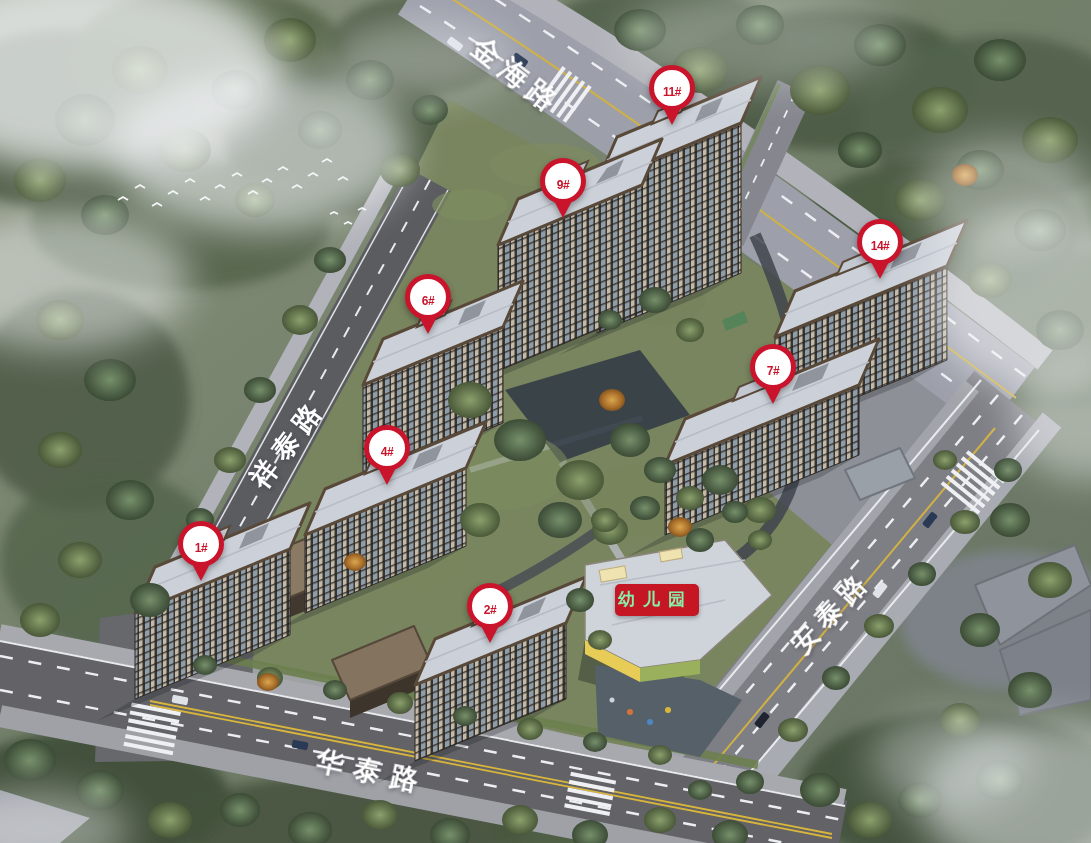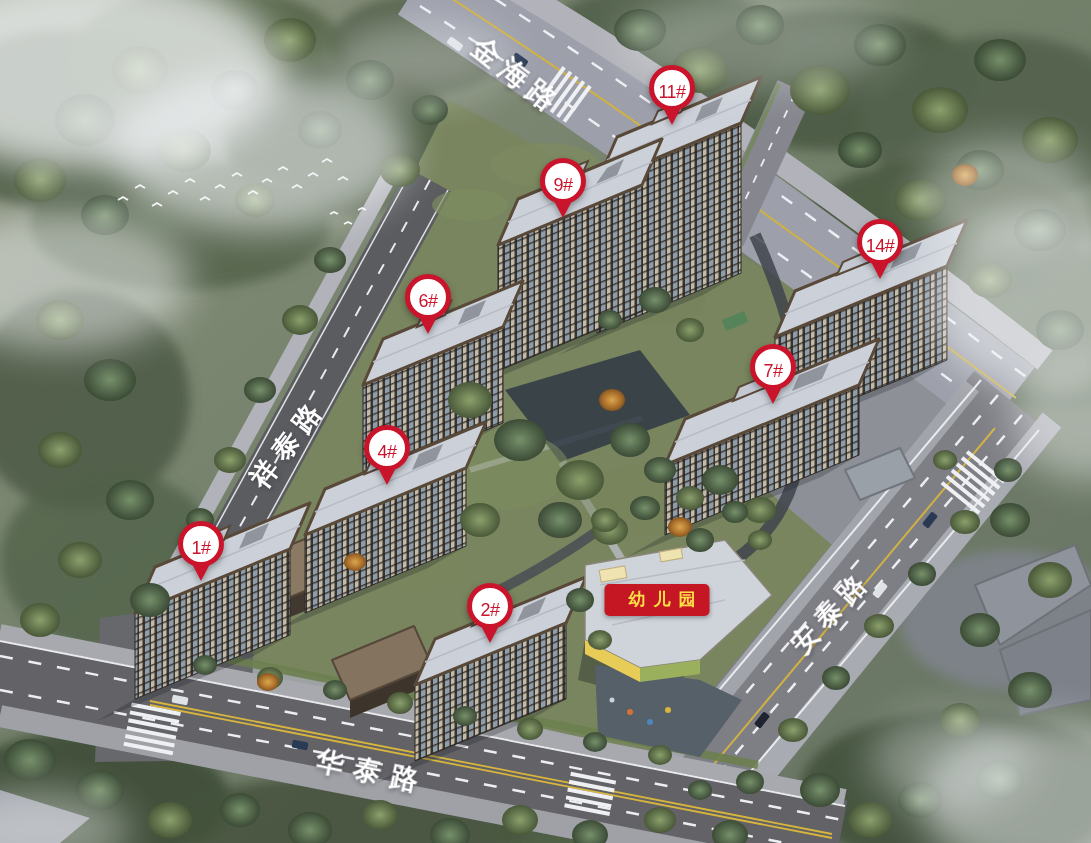--- a/index.html
+++ b/index.html
@@ -24,36 +24,36 @@
     width:0;height:0;
     border-left:11px solid transparent;border-right:11px solid transparent;
     border-top:21px solid var(--marker-red);
   }
   .pin-head{
     position:absolute;left:0;top:0;width:46px;height:46px;border-radius:50%;
     background:#fff;border:5px solid var(--marker-red);box-sizing:border-box;
     display:flex;align-items:center;justify-content:center;
   }
   .pin-head span{
-    color:var(--marker-red);font-weight:normal;font-size:18px;letter-spacing:-.5px;line-height:1;margin-top:8px;
+    color:var(--marker-red);font-weight:bold;font-size:12px;letter-spacing:-.5px;line-height:1;margin-top:8px;
   }
   
   .road-label{
     position:absolute;z-index:25;color:var(--label-white);font-weight:600;
     white-space:nowrap;text-shadow:0 2px 4px rgba(40,40,50,.45);
   }
   .road-label.north{left:516px;top:76px;font-size:29px;letter-spacing:6px;transform:translate(-50%,-50%) rotate(38deg);}
   .road-label.west {left:288px;top:443px;font-size:27px;letter-spacing:8px;transform:translate(-50%,-50%) rotate(-53deg);}
   .road-label.east {left:831px;top:612px;font-size:27px;letter-spacing:7px;transform:translate(-50%,-50%) rotate(-47deg);}
   .road-label.south{left:372px;top:772px;font-size:28px;letter-spacing:10px;transform:translate(-50%,-50%) rotate(12deg);}
   
   .facility-badge{
     position:absolute;left:657px;top:600px;z-index:26;transform:translate(-50%,-50%);
-    background:var(--badge-red);color:#fde047;font-size:17px;font-weight:bold;
-    letter-spacing:8px;padding:4px 6px 5px 24px;border-radius:5px;
+    background:var(--badge-red);color:#86efac;font-size:17px;font-weight:bold;
+    letter-spacing:8px;padding:4px 6px 5px 3px;border-radius:5px;
     box-shadow:0 2px 4px rgba(0,0,0,.3);white-space:nowrap;
   }
 </style>
 </head>
 <body>
 
 <div class="scene">
 
   <svg width="1091" height="843" viewBox="0 0 1091 843" aria-hidden="true">
     <defs>

